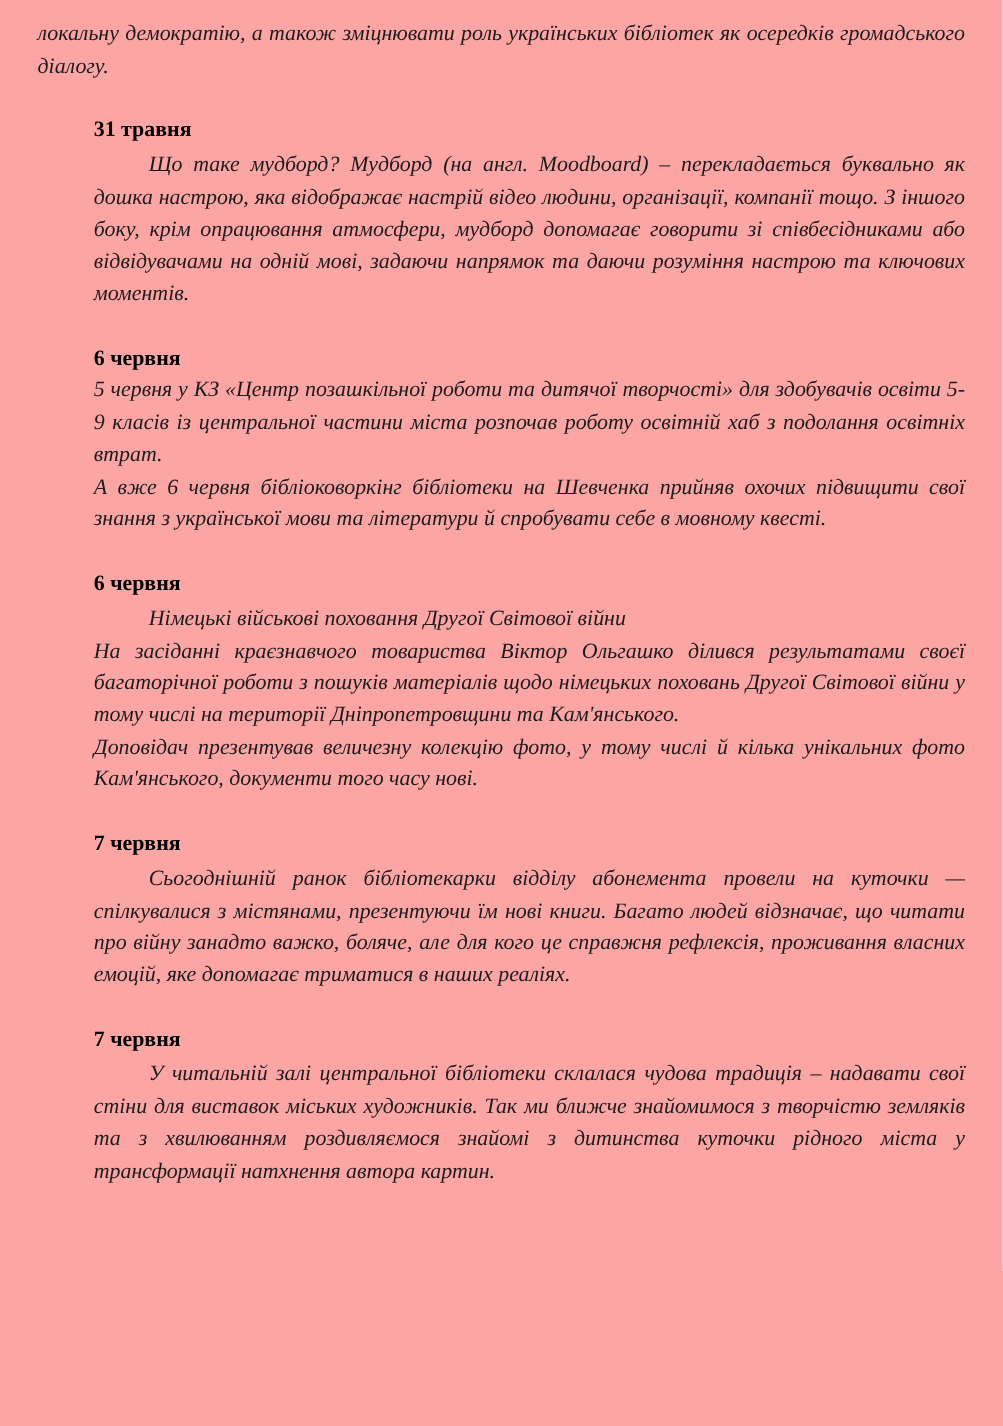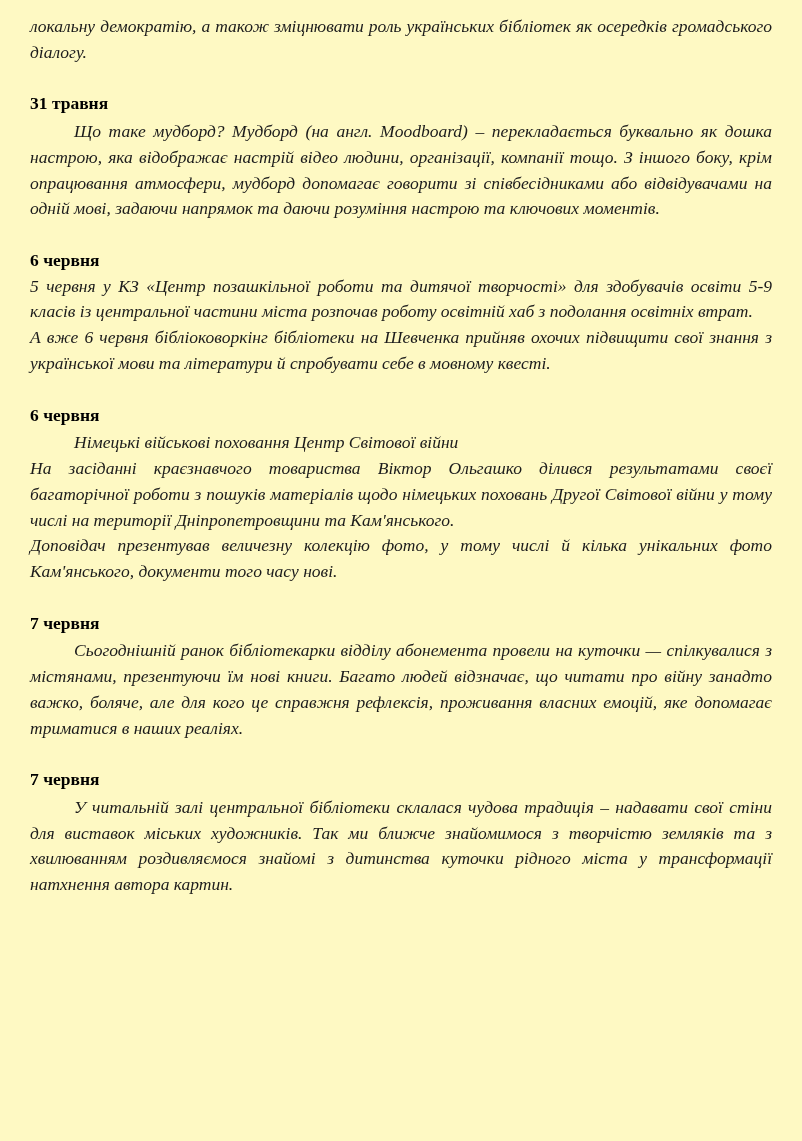--- a/index.html
+++ b/index.html
@@ -3,21 +3,21 @@
 <meta charset="utf-8">
 <style>
   html, body {
     margin: 0;
     padding: 0;
     background: #ffffff;
   }
   .page {
     width: 802px;
     min-height: 1141px;
-    background: #fef9c3;
+    background: #fca5a5;
     box-sizing: border-box;
     padding: 14px 30px 10px 30px;
     font-family: "Liberation Serif", "DejaVu Serif", serif;
     color: #1a1a1a;
   }
   .para {
     font-style: italic;
     font-size: 17.5px;
     line-height: 1.47;
     text-align: justify;
@@ -33,20 +33,21 @@
   .heading {
     font-weight: bold;
     font-style: normal;
     font-size: 17.5px;
     line-height: 1.47;
     margin: 0;
     color: #000000;
   }
   .block {
     margin-top: 26px;
+    margin-left: 45px;
   }
   .gap-after-head {
     margin-top: 2px;
     font-style: italic;
   }
 </style>
 </head>
 <body>
 
 <div class="page">
@@ -59,21 +60,21 @@
   </div>
 
   <div class="block">
     <div class="heading">6 червня</div>
     <p class="para cont">5 червня у КЗ «Центр позашкільної роботи та дитячої творчості» для здобувачів освіти 5-9 класів із центральної частини міста розпочав роботу освітній хаб з подолання освітніх втрат.</p>
     <p class="para cont">А вже 6 червня бібліоковоркінг бібліотеки на Шевченка прийняв охочих підвищити свої знання з української мови та літератури й спробувати себе в мовному квесті.</p>
   </div>
 
   <div class="block">
     <div class="heading">6 червня</div>
-    <p class="para indent gap-after-head">Німецькі військові поховання Центр Світової війни</p>
+    <p class="para indent gap-after-head">Німецькі військові поховання Другої Світової війни</p>
     <p class="para cont">На засіданні краєзнавчого товариства Віктор Ольгашко ділився результатами своєї багаторічної роботи з пошуків матеріалів щодо німецьких поховань Другої Світової війни у тому числі на території Дніпропетровщини та Кам'янського.</p>
     <p class="para cont">Доповідач презентував величезну колекцію фото, у тому числі й кілька унікальних фото Кам'янського, документи того часу нові.</p>
   </div>
 
   <div class="block">
     <div class="heading">7 червня</div>
     <p class="para indent gap-after-head">Сьогоднішній ранок бібліотекарки відділу абонемента провели на куточки — спілкувалися з містянами, презентуючи їм нові книги. Багато людей відзначає, що читати про війну занадто важко, боляче, але для кого це справжня рефлексія, проживання власних емоцій,  яке допомагає триматися в наших реаліях.</p>
   </div>
 
   <div class="block">

